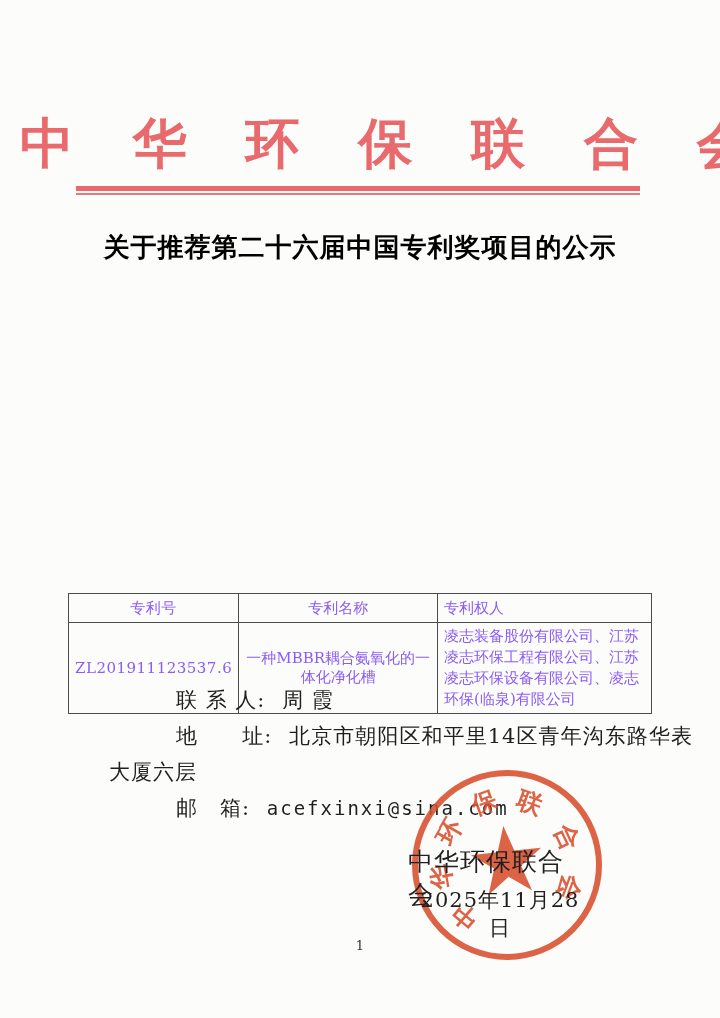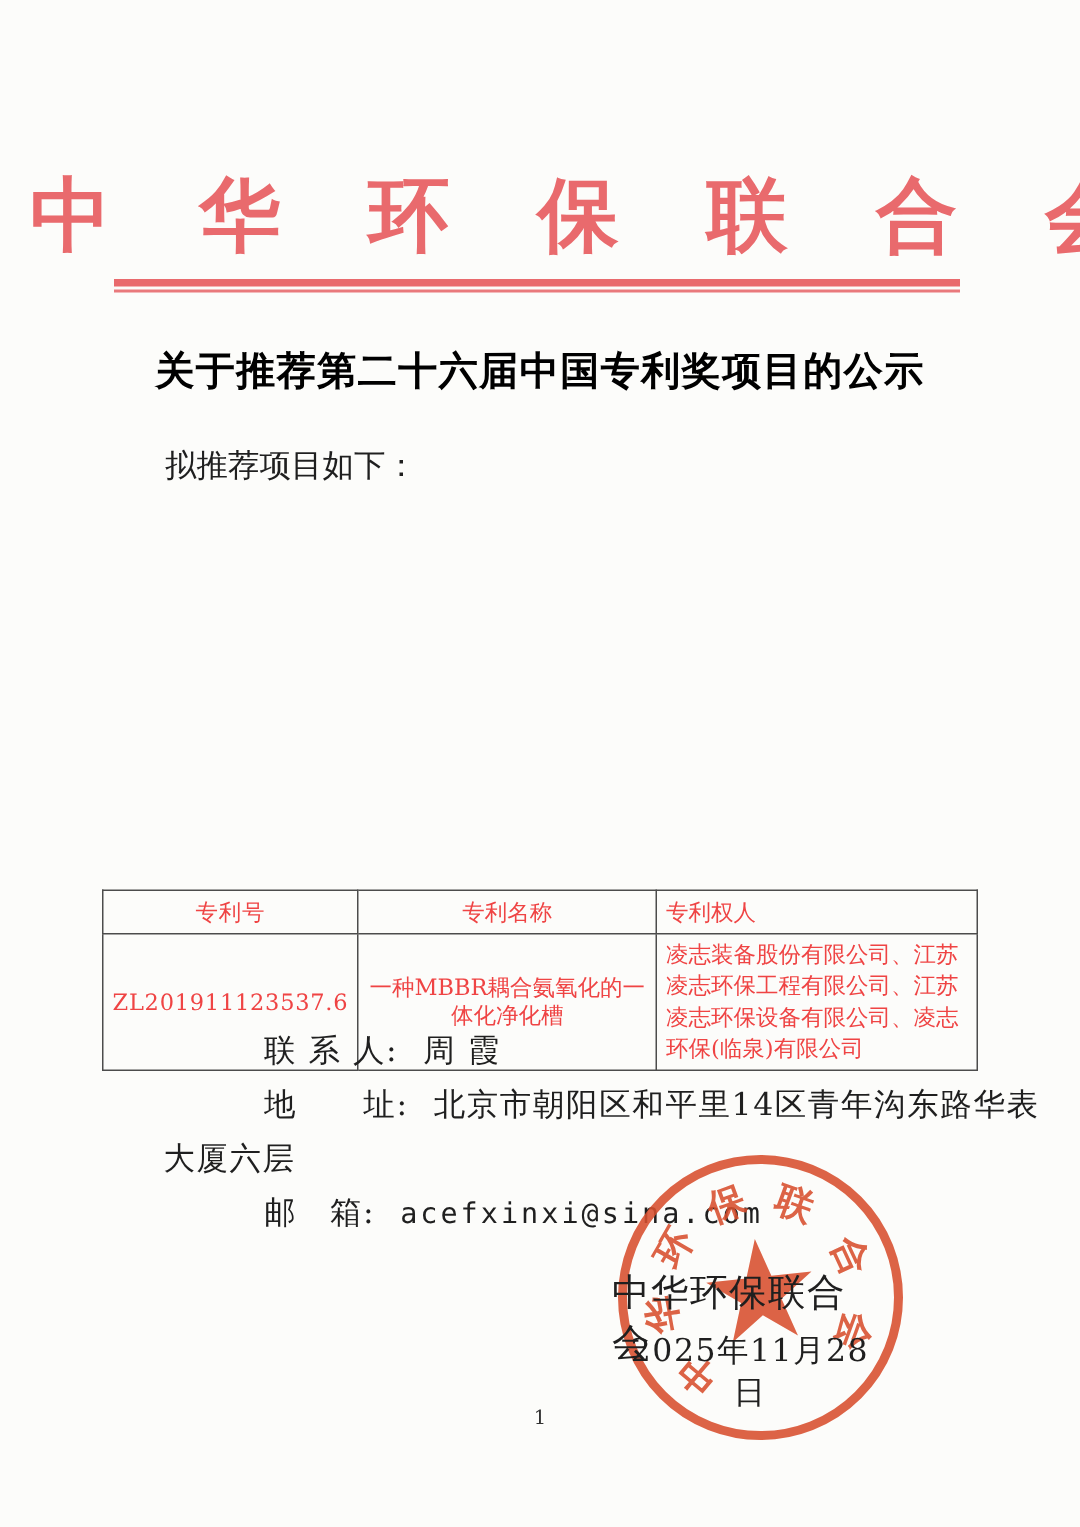--- a/index.html
+++ b/index.html
@@ -38,21 +38,21 @@
   .body-text{
     position:absolute;top:294px;left:68px;width:584px;
     font-size:21px;line-height:33px;
     text-align:justify;
   }
   .body-text p{margin:0;text-indent:2em;}
   
   .patent-table{
     position:absolute;top:593px;left:68px;width:584px;
     border-collapse:collapse;
-    font-size:15px;color:#ef4444;
+    font-size:15px;color:#8b5cf6;
   }
   .patent-table th,.patent-table td{
     border:1px solid #4c4c4c;
     padding:3px 6px;
     font-weight:normal;
     text-align:center;
     vertical-align:middle;
   }
   .patent-table th{height:22px;}
   .patent-table td{height:56px;}
@@ -119,21 +119,20 @@
 
   <div class="org-name">中 华 环 保 联 合 会</div>
   <div class="header-rule">
     <div class="rule-thick"></div>
     <div class="rule-thin"></div>
   </div>
 
   <h1 class="doc-title">关于推荐第二十六届中国专利奖项目的公示</h1>
 
   <div class="body-text">
-    <p>拟推荐项目如下：</p>
   </div>
 
   <table class="patent-table">
     <thead>
       <tr>
         <th class="col-no">专利号</th>
         <th class="col-name">专利名称</th>
         <th class="col-owner">专利权人</th>
       </tr>
     </thead>

